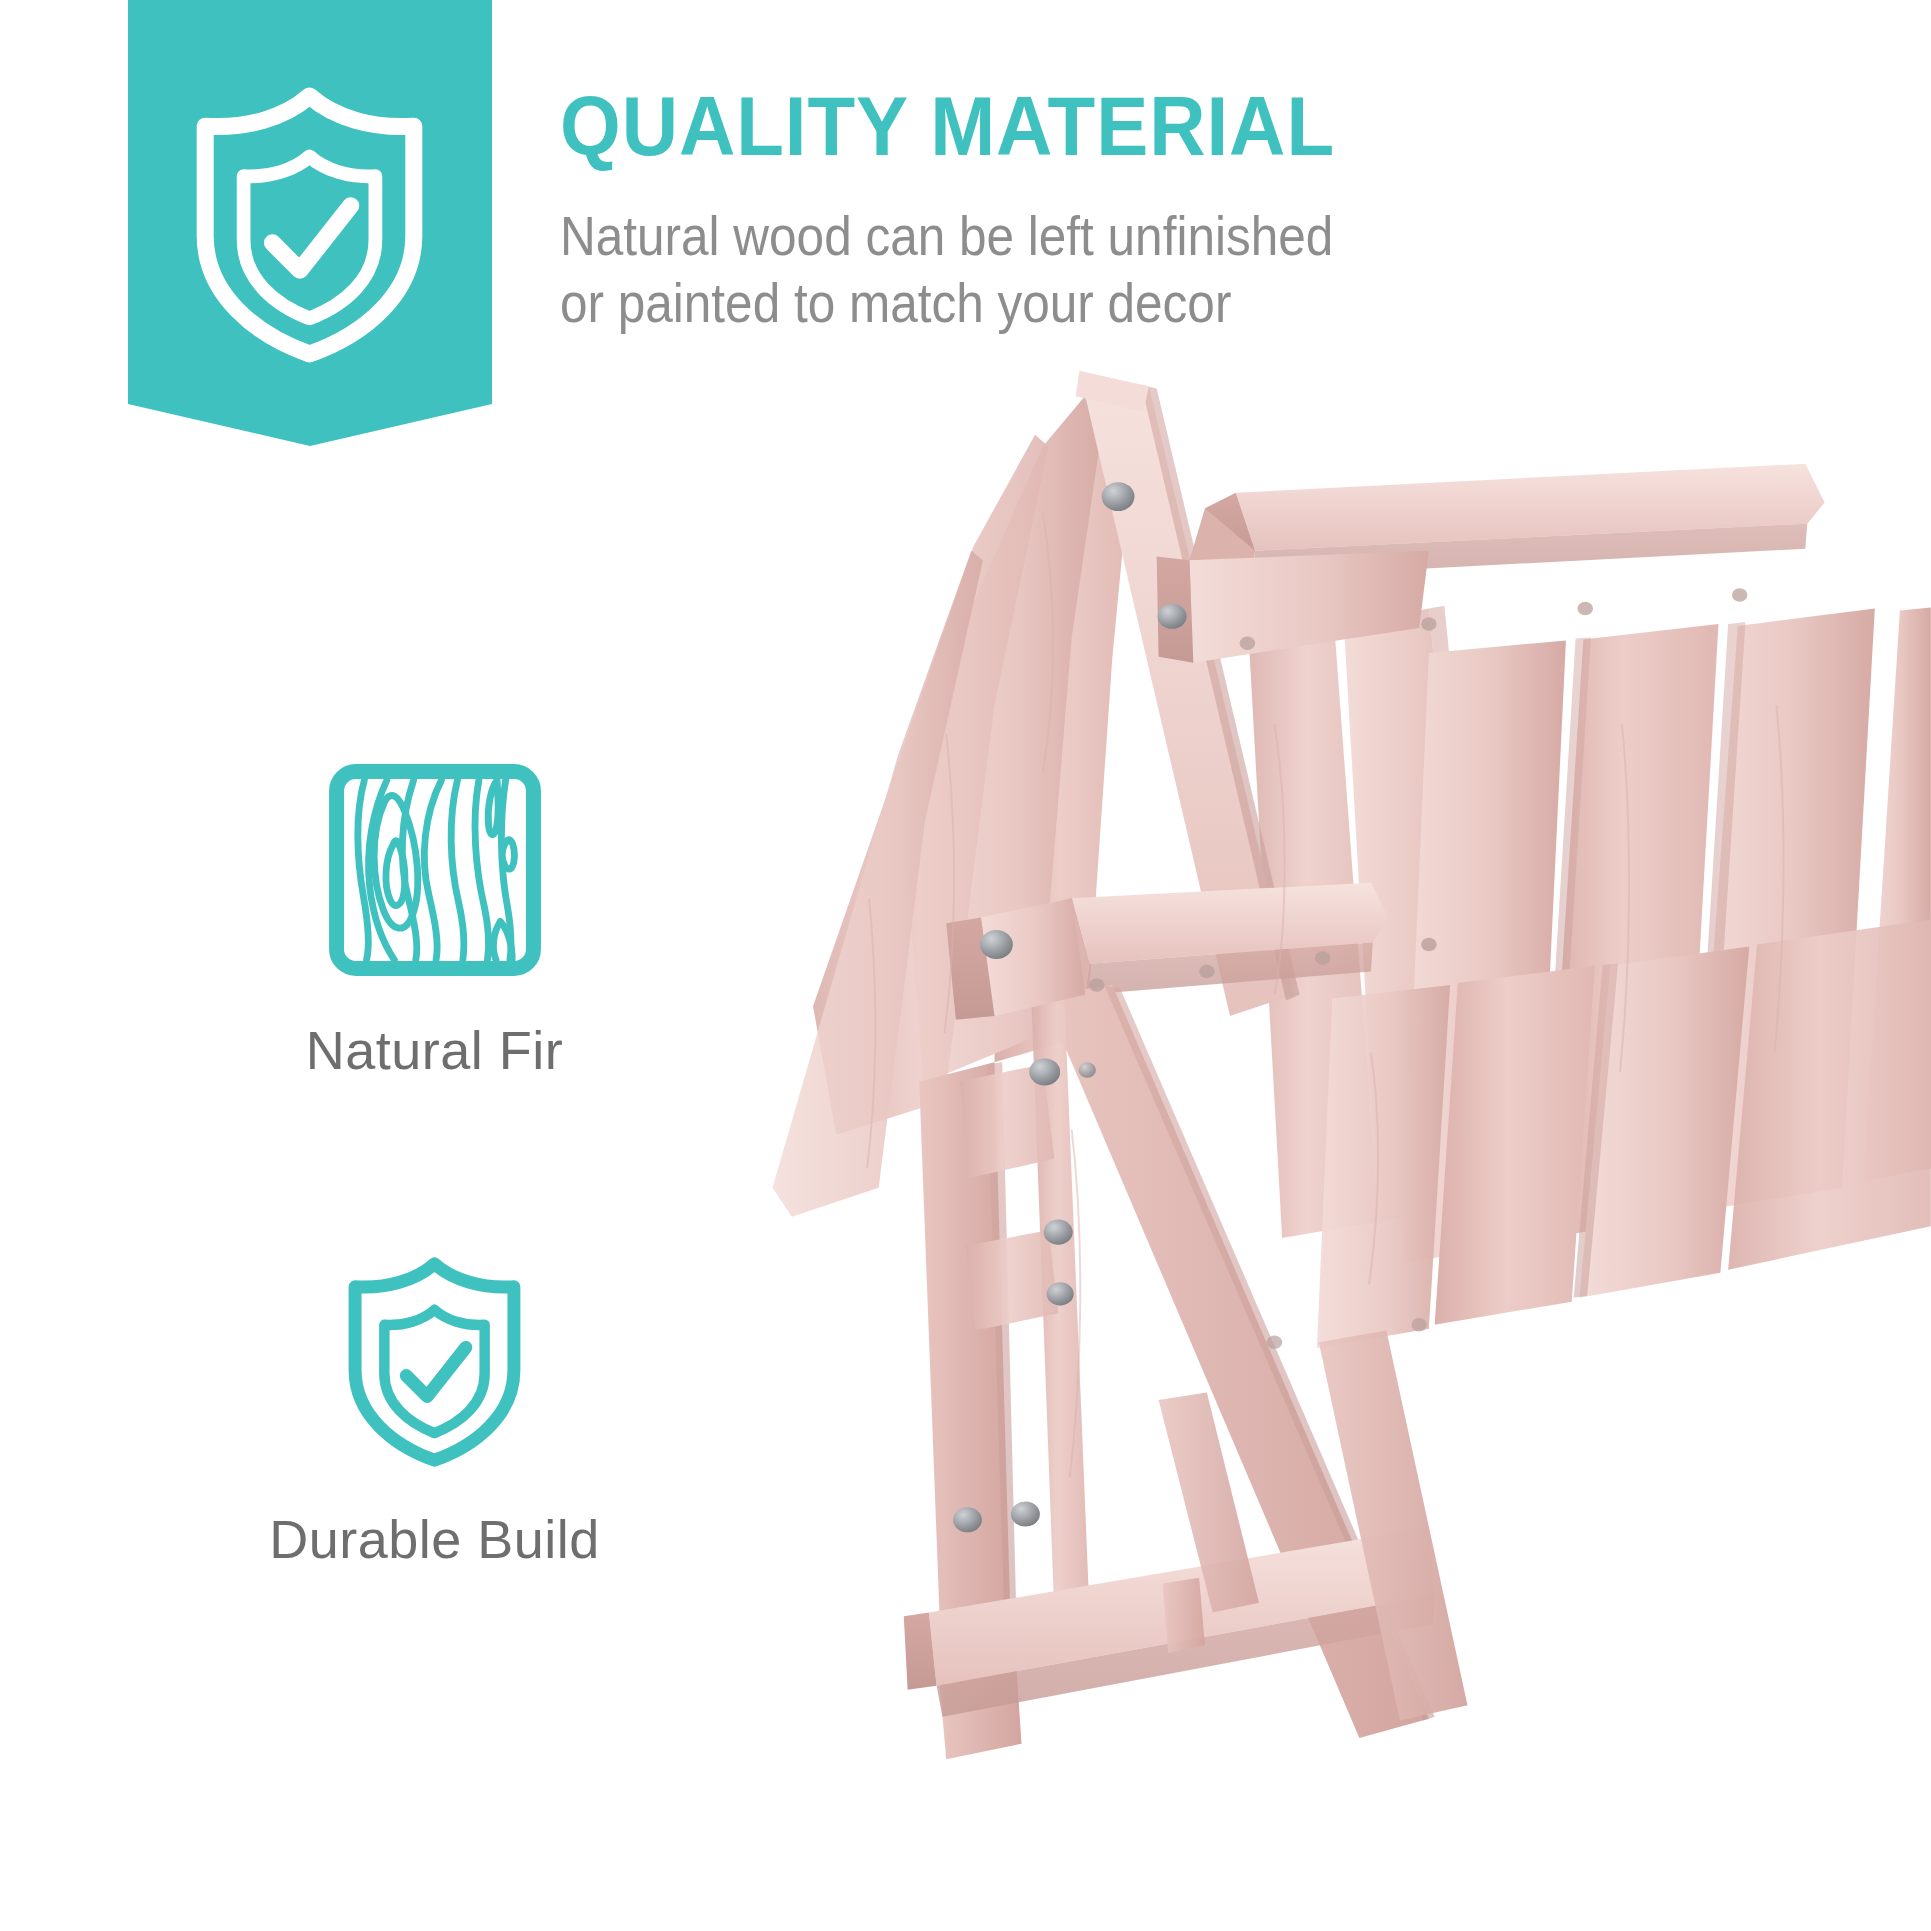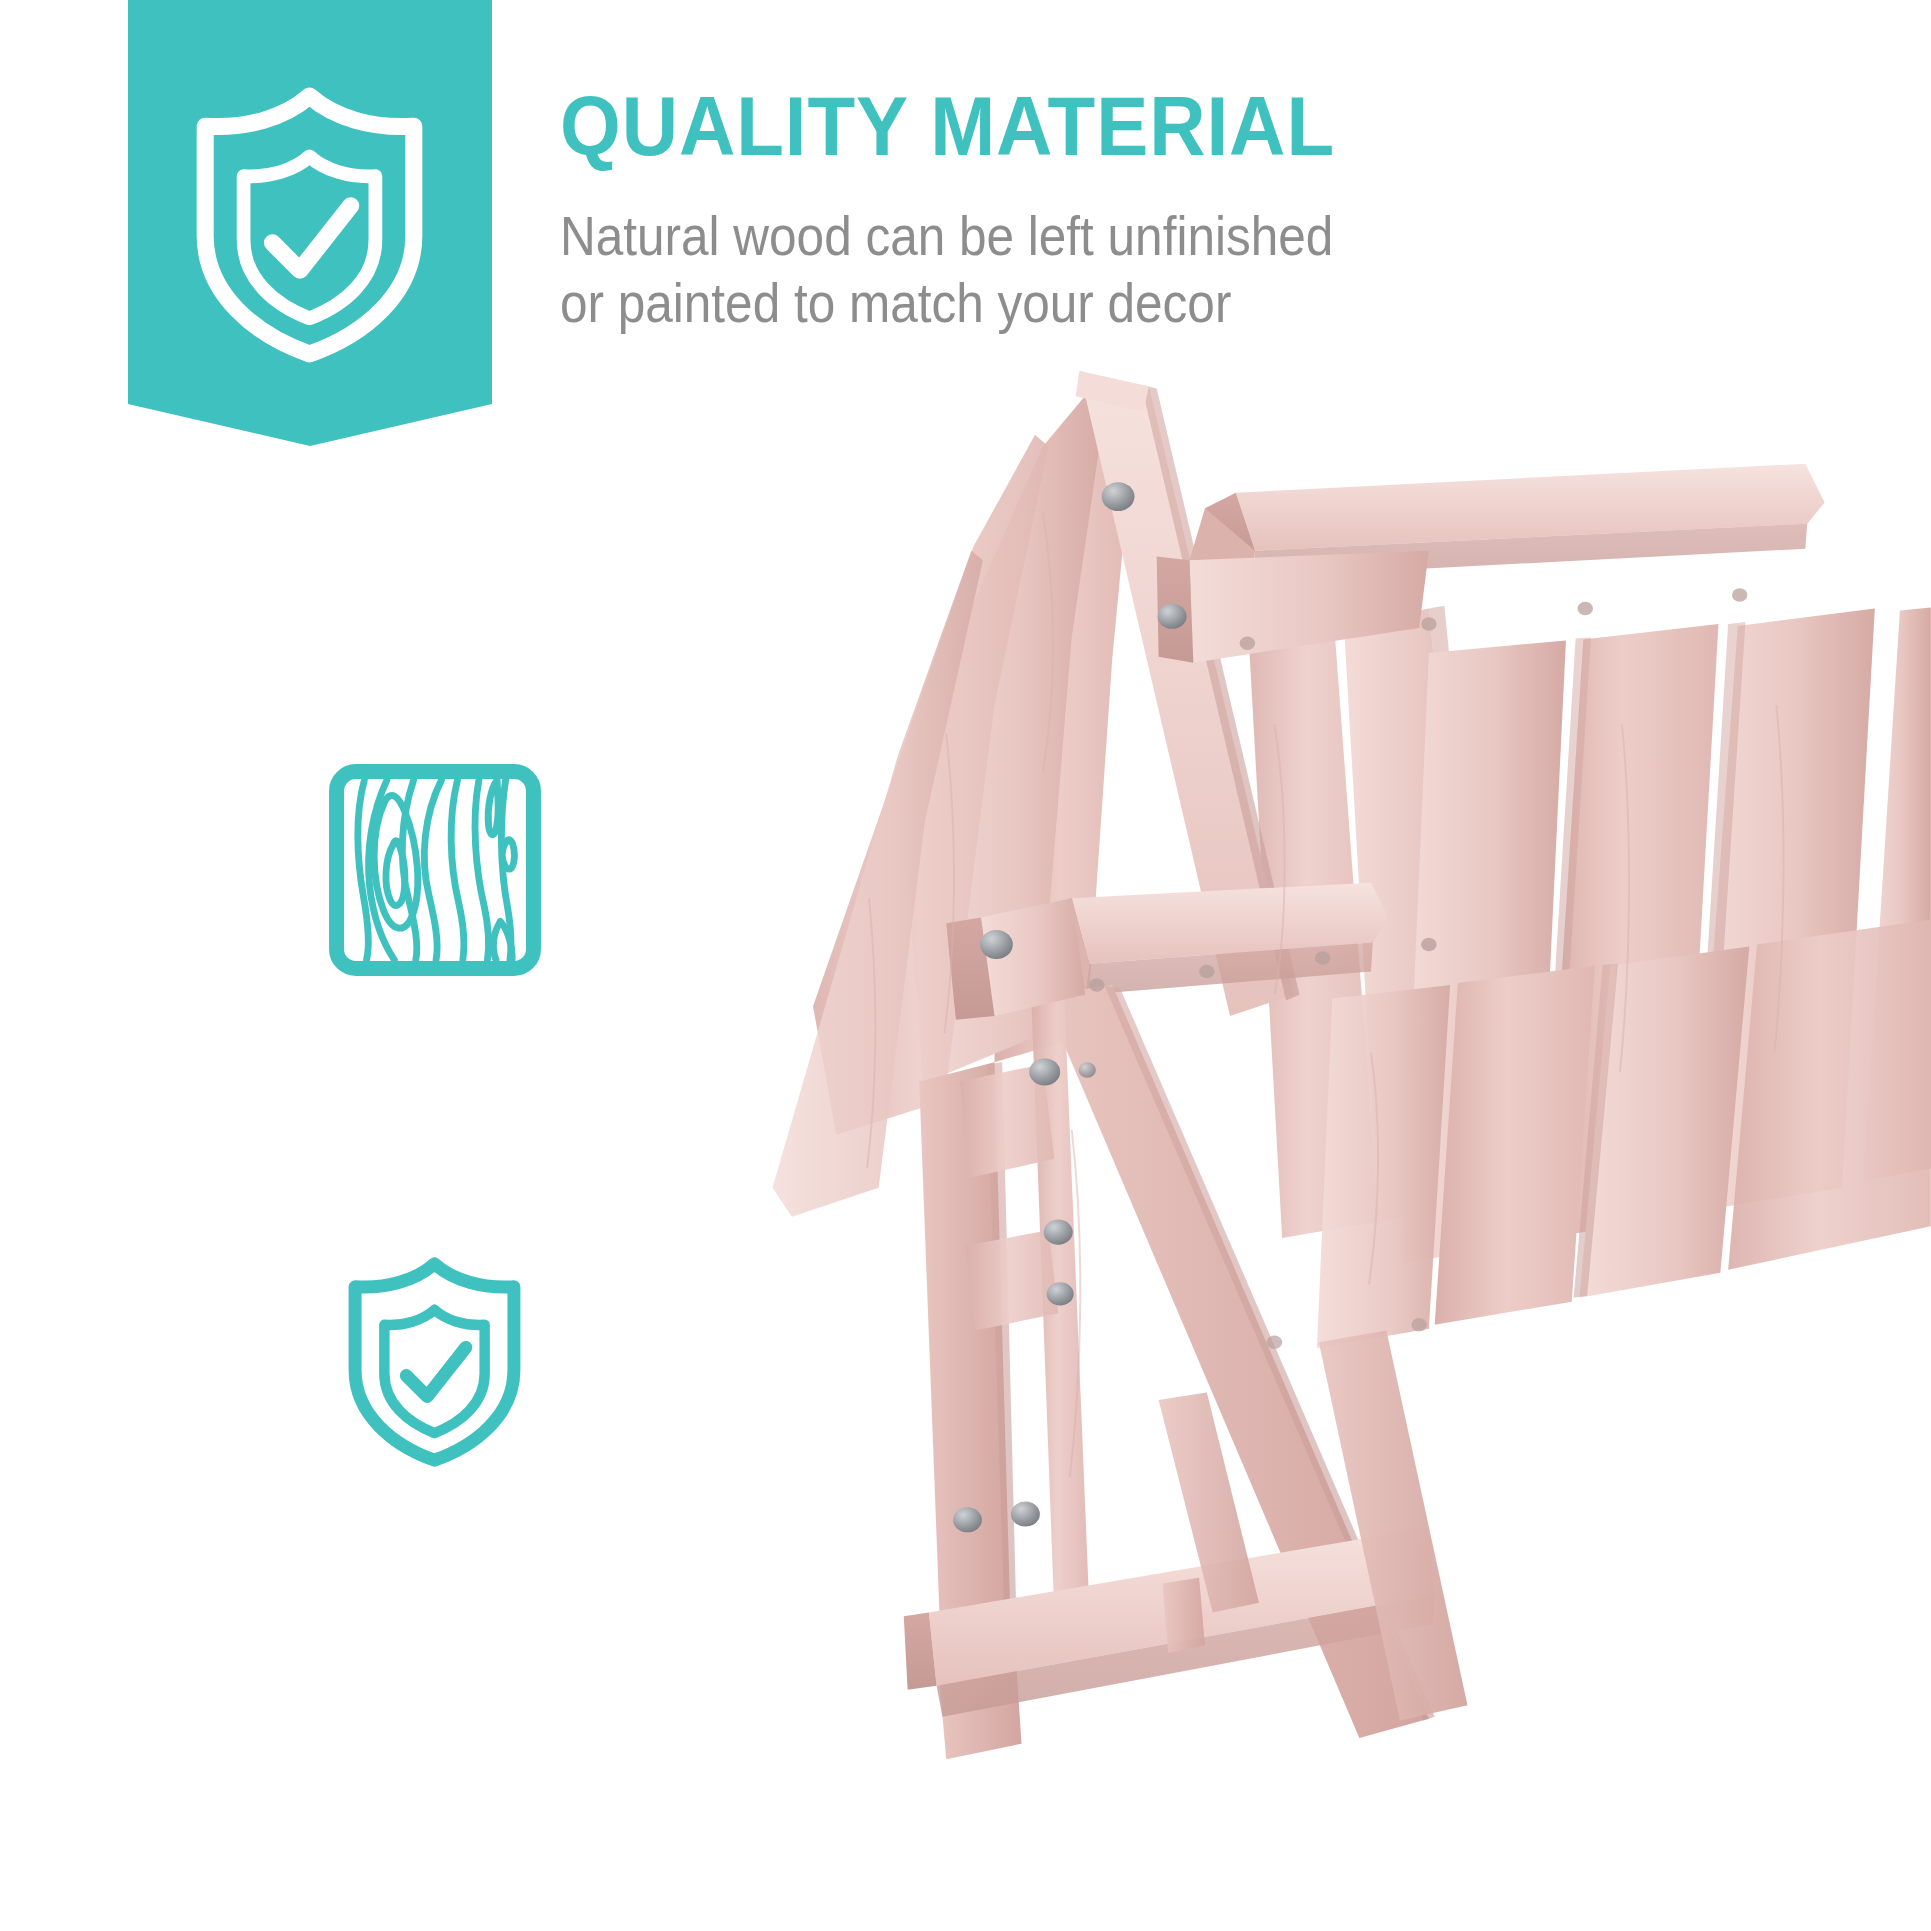--- a/index.html
+++ b/index.html
@@ -88,28 +88,30 @@
         <path d="M53 8 C45 24 43 44 47 61 C50 74 52 84 50.5 92"></path>
         <path d="M60.5 8 C56 26 57 48 61 65 C63.5 76 64 85 63 92"></path>
         <path d="M70.5 8 C67 27 69 50 73 67 C75 76 75.5 85 74.5 92"></path>
         <path d="M79 8 C79.5 17 80 25 78.5 31 C77.5 35 75.5 34 75 29 C74.3 21 76 12 79 8 Z"></path>
         <path d="M83 8 C80 27 80.5 50 84 68 C85.5 77 86 85 85 92"></path>
         <path d="M84 36 C81 39 80.5 45 83 48.5 C85 51 86.5 49 87 45 C87.5 40.5 86 34.8 84 36 Z"></path>
         <path d="M80 75 C77 80 76.5 87 78.5 92"></path>
         <path d="M80.5 74 C84 78 86.5 86 86 92"></path>
       </g>
     </svg>
+    <span class="flabel">Natural Fir</span>
   </div>
 
   <div class="feature" id="feat-build">
     <svg class="fi" width="209" height="214" viewBox="0 0 100 102" fill="none">
       <path d="M50 4 C41 12 27 16 12 15 L12 55 C12 76 30 91 50 98 C70 91 88 76 88 55 L88 15 C73 16 59 12 50 4 Z" stroke="#3FC1C0" stroke-width="6.2" stroke-linejoin="round" stroke-linecap="round" fill="none"></path>
       <path d="M50 26 C44.5 31 35.5 33.8 26 33.2 L26 56.5 C26 70.5 37 80 50 85 C63 80 74 70.5 74 56.5 L74 33.2 C64.5 33.8 55.5 31 50 26 Z" stroke="#3FC1C0" stroke-width="5" stroke-linejoin="round" stroke-linecap="round" fill="none"></path>
       <path d="M36.5 57.5 L46.5 67.5 L65 44" stroke="#3FC1C0" stroke-width="6.2" stroke-linecap="round" stroke-linejoin="round" fill="none"></path>
     </svg>
+    <span class="flabel">Durable Build</span>
   </div>
 
   <svg class="photo" viewBox="0 0 1220 1670">
     <defs>
       <linearGradient id="gA" x1="0" y1="0" x2="1" y2="0">
         <stop offset="0" stop-color="#dbb0ab"></stop>
           <stop offset=".45" stop-color="#edcdc8"></stop>
           <stop offset="1" stop-color="#e0b8b3"></stop>
       </linearGradient>
       <linearGradient id="gB" x1="0" y1="0" x2="1" y2="0">

